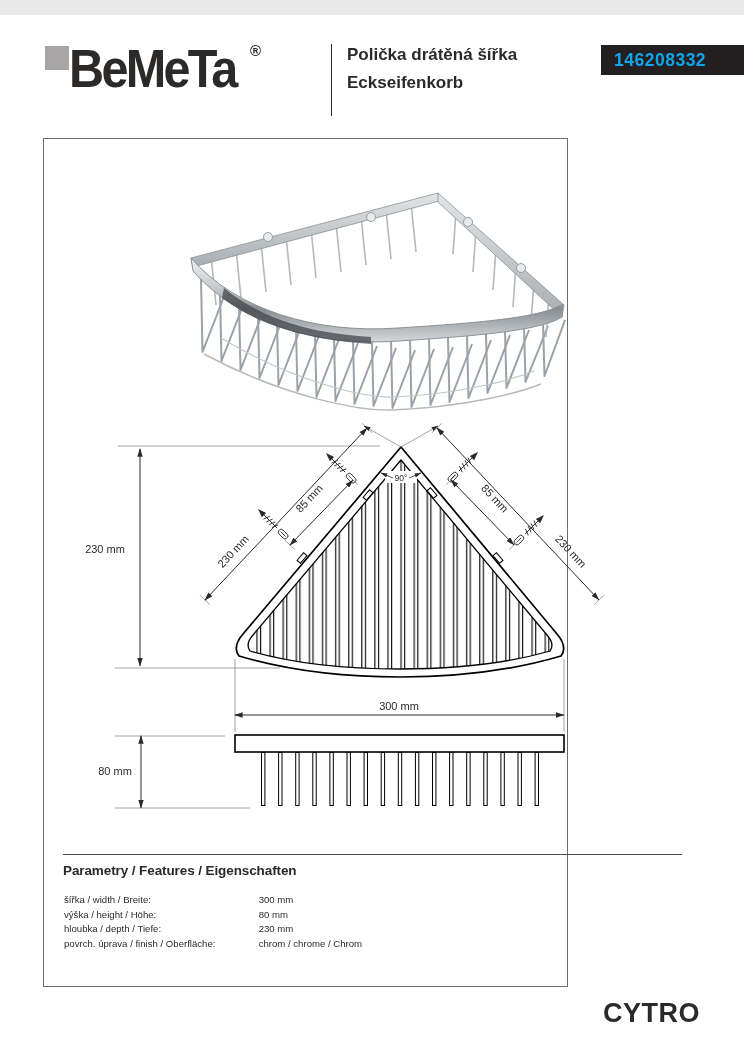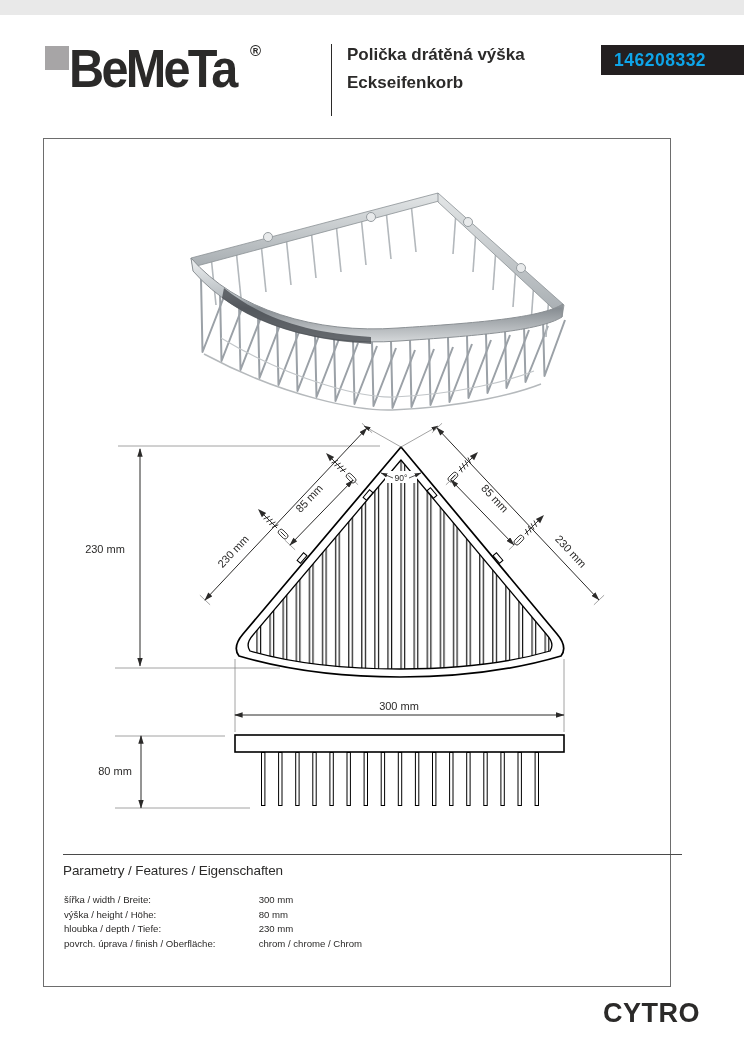--- a/index.html
+++ b/index.html
@@ -9,46 +9,46 @@
   .logo-square{position:absolute;left:45px;top:31px;width:24px;height:24px;background:#a7a5a6;}
   .logo-text{position:absolute;left:69px;top:22px;font-size:54px;font-weight:bold;
              letter-spacing:-3px;transform:scaleX(.9);transform-origin:left top;white-space:nowrap;}
   .logo-reg{position:absolute;left:250px;top:27px;font-size:15px;font-weight:bold;}
   .header-divider{position:absolute;left:331px;top:29px;width:1.4px;height:72px;background:#2b2a29;}
   .titles{position:absolute;left:347px;top:26px;font-size:17px;font-weight:bold;line-height:28px;white-space:nowrap;}
   .badge{position:absolute;left:601px;top:30px;width:143px;height:30px;background:#231f20;
          color:#0ea5e9;font-size:17.5px;font-weight:bold;line-height:30px;padding-left:13px;
          box-sizing:border-box;letter-spacing:.5px;}
   
-  .content-box{position:absolute;left:43px;top:123px;width:628px;height:849px;
+  .content-box{position:absolute;left:43px;top:123px;width:525px;height:849px;
                border:1.5px solid #6d6d6d;box-sizing:border-box;}
   svg.photo{position:absolute;left:122px;top:39px;}
   svg.draw{position:absolute;left:-2px;top:284px;}
   .params-line{position:absolute;left:19px;top:715px;width:619px;height:1px;background:#4a4a4a;}
-  .params-h{position:absolute;left:19px;top:724px;margin:0;font-size:13.5px;font-weight:normal;letter-spacing:-.1px;}
+  .params-h{position:absolute;left:19px;top:724px;margin:0;font-size:13.5px;font-weight:bold;letter-spacing:-.1px;}
   .params{position:absolute;left:20px;top:754px;font-size:9.6px;}
   .params .row{line-height:14.7px;white-space:nowrap;}
   .params .lbl{display:inline-block;width:192px;}
   .series{position:absolute;left:0;top:983px;width:700px;text-align:right;
           font-size:27px;font-weight:bold;letter-spacing:.5px;}
   
   text{font-family:"Liberation Sans",sans-serif;fill:#2b2a29;}
 </style>
 </head>
 <body>
 
 <div class="page">
 
   <div>
     <span class="logo-square"></span>
     <span class="logo-text">BeMeTa</span>
     <span class="logo-reg">®</span>
     <span class="header-divider"></span>
     <div class="titles">
-      <div>Polička drátěná výška</div>
+      <div>Polička drátěná šířka</div>
       <div>Eckseifenkorb</div>
     </div>
     <div class="badge">146208332</div>
   </div>
 
   <div class="content-box">
 
     <svg class="photo" width="420" height="255" viewBox="0 0 420 255">
       <defs>
         <linearGradient id="chromeBand" x1="0" y1="0" x2="0" y2="1">

